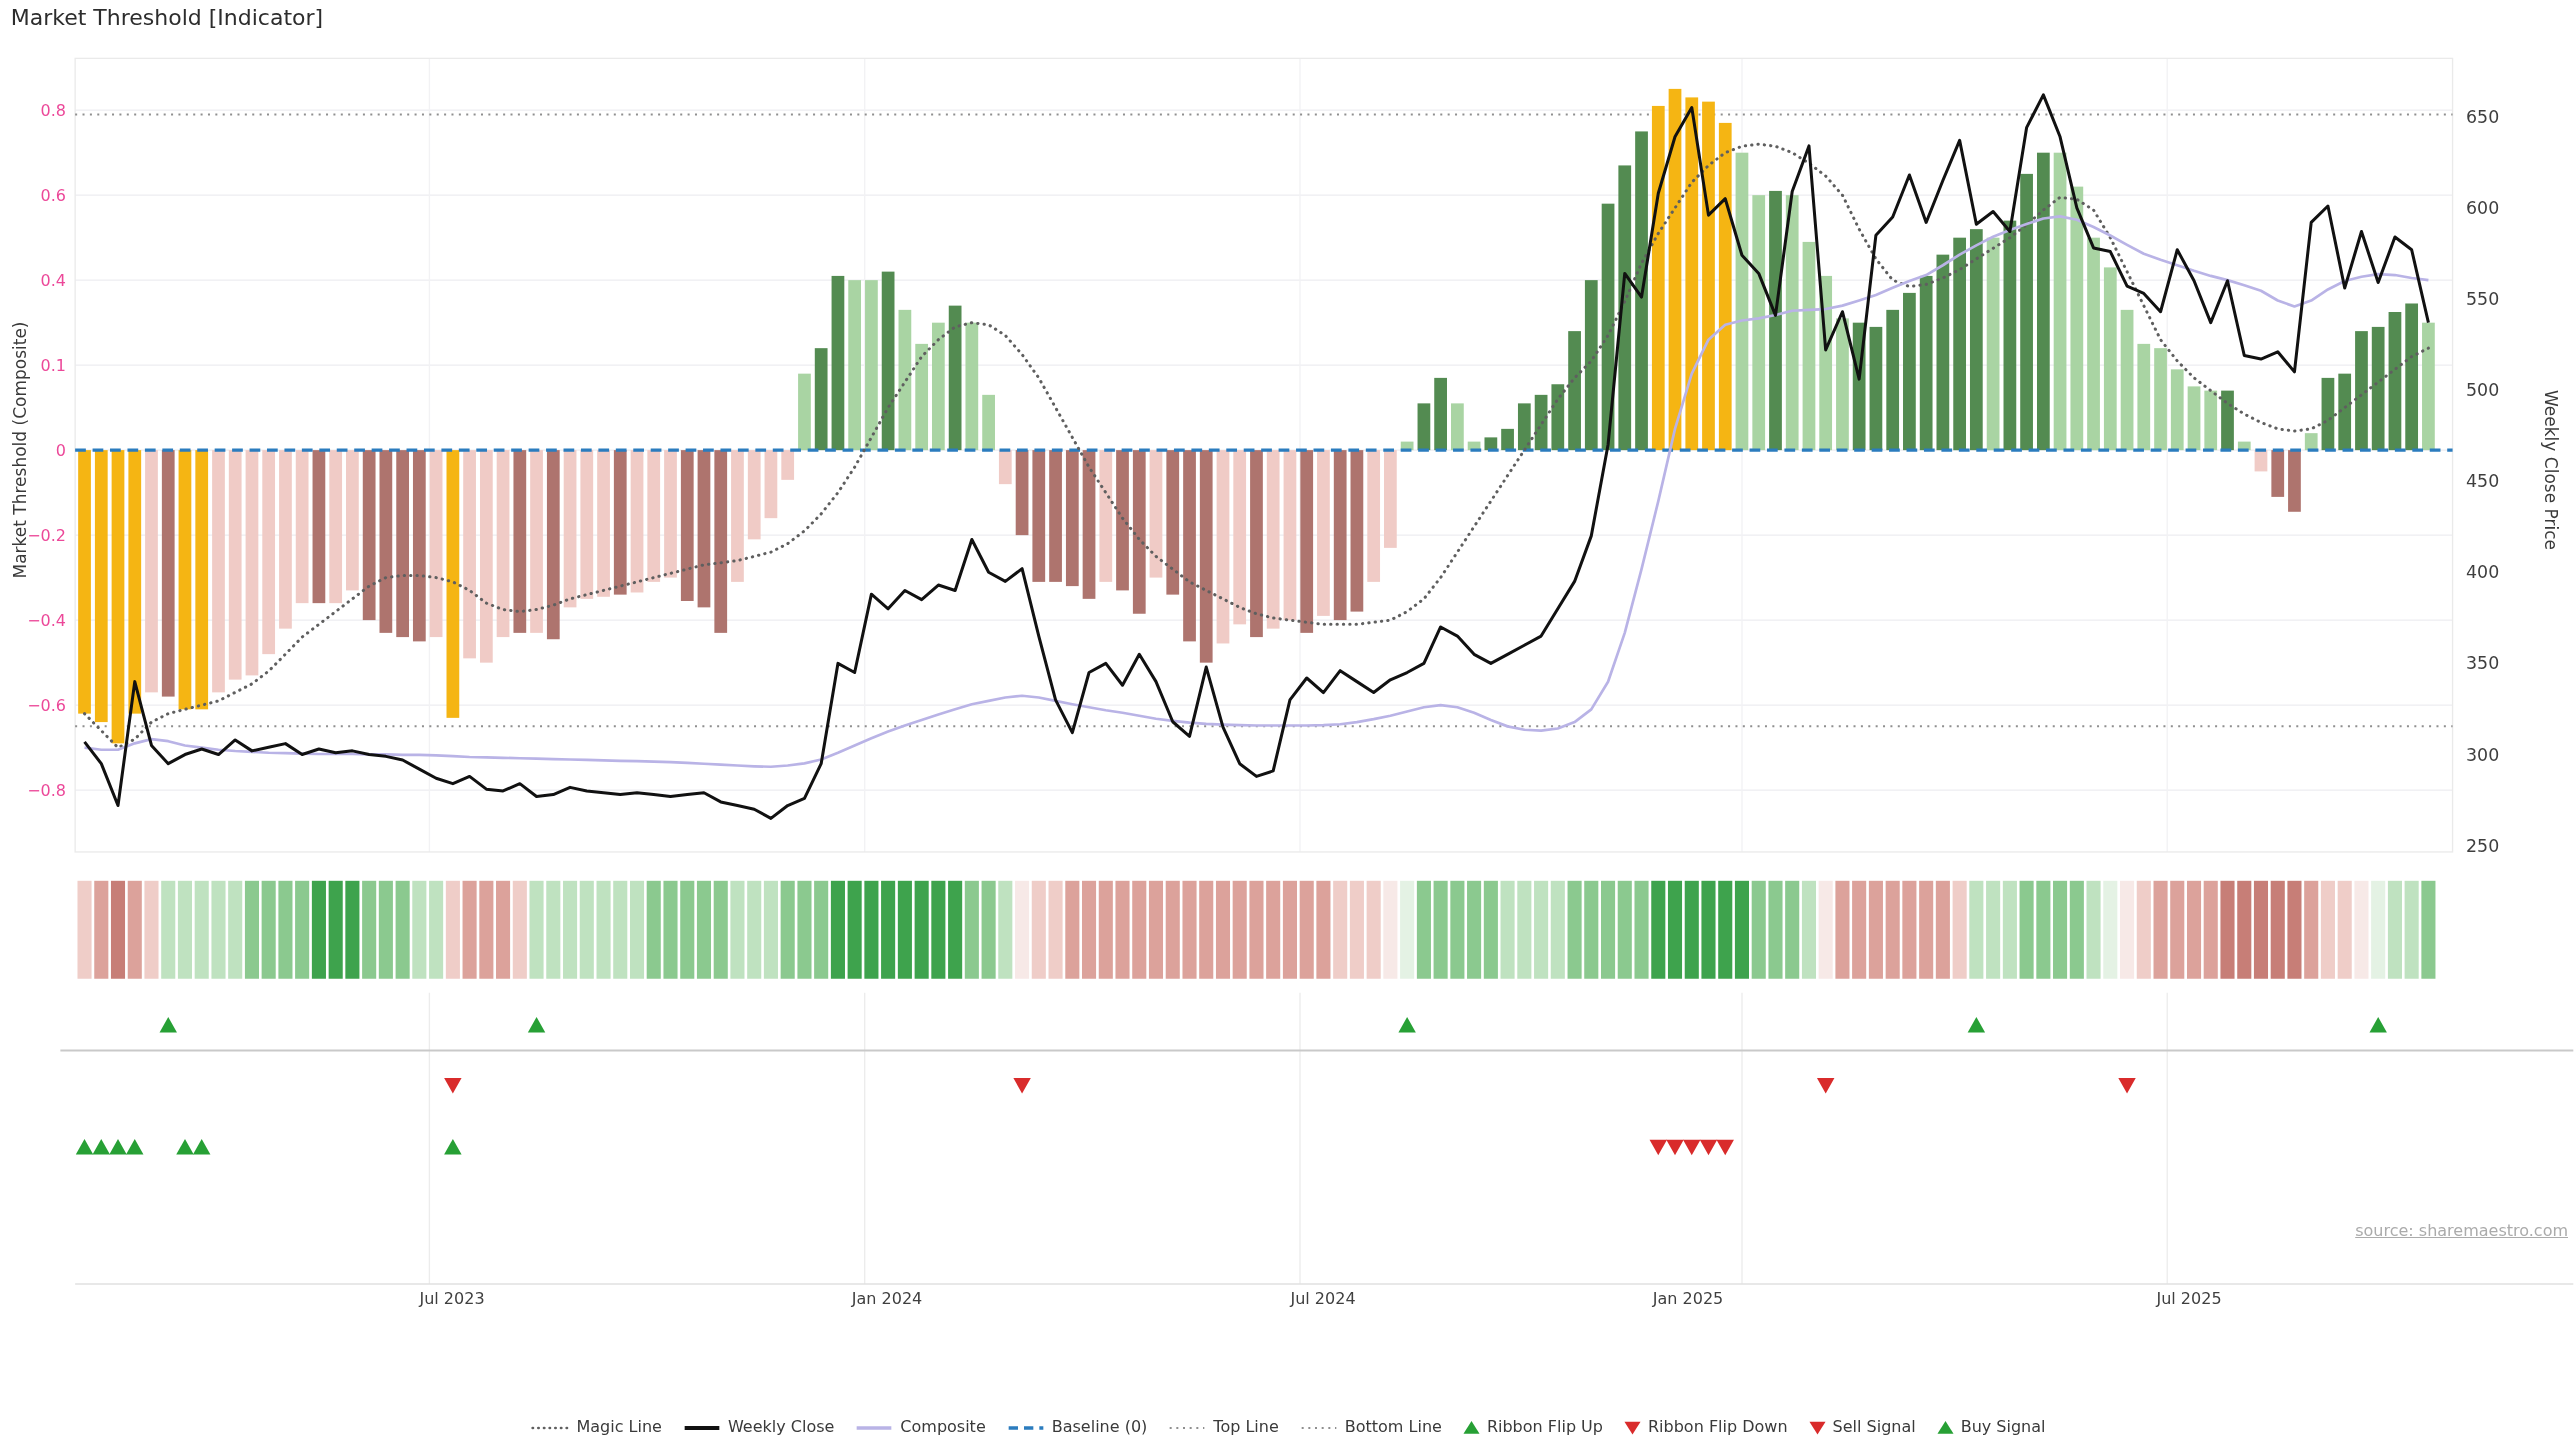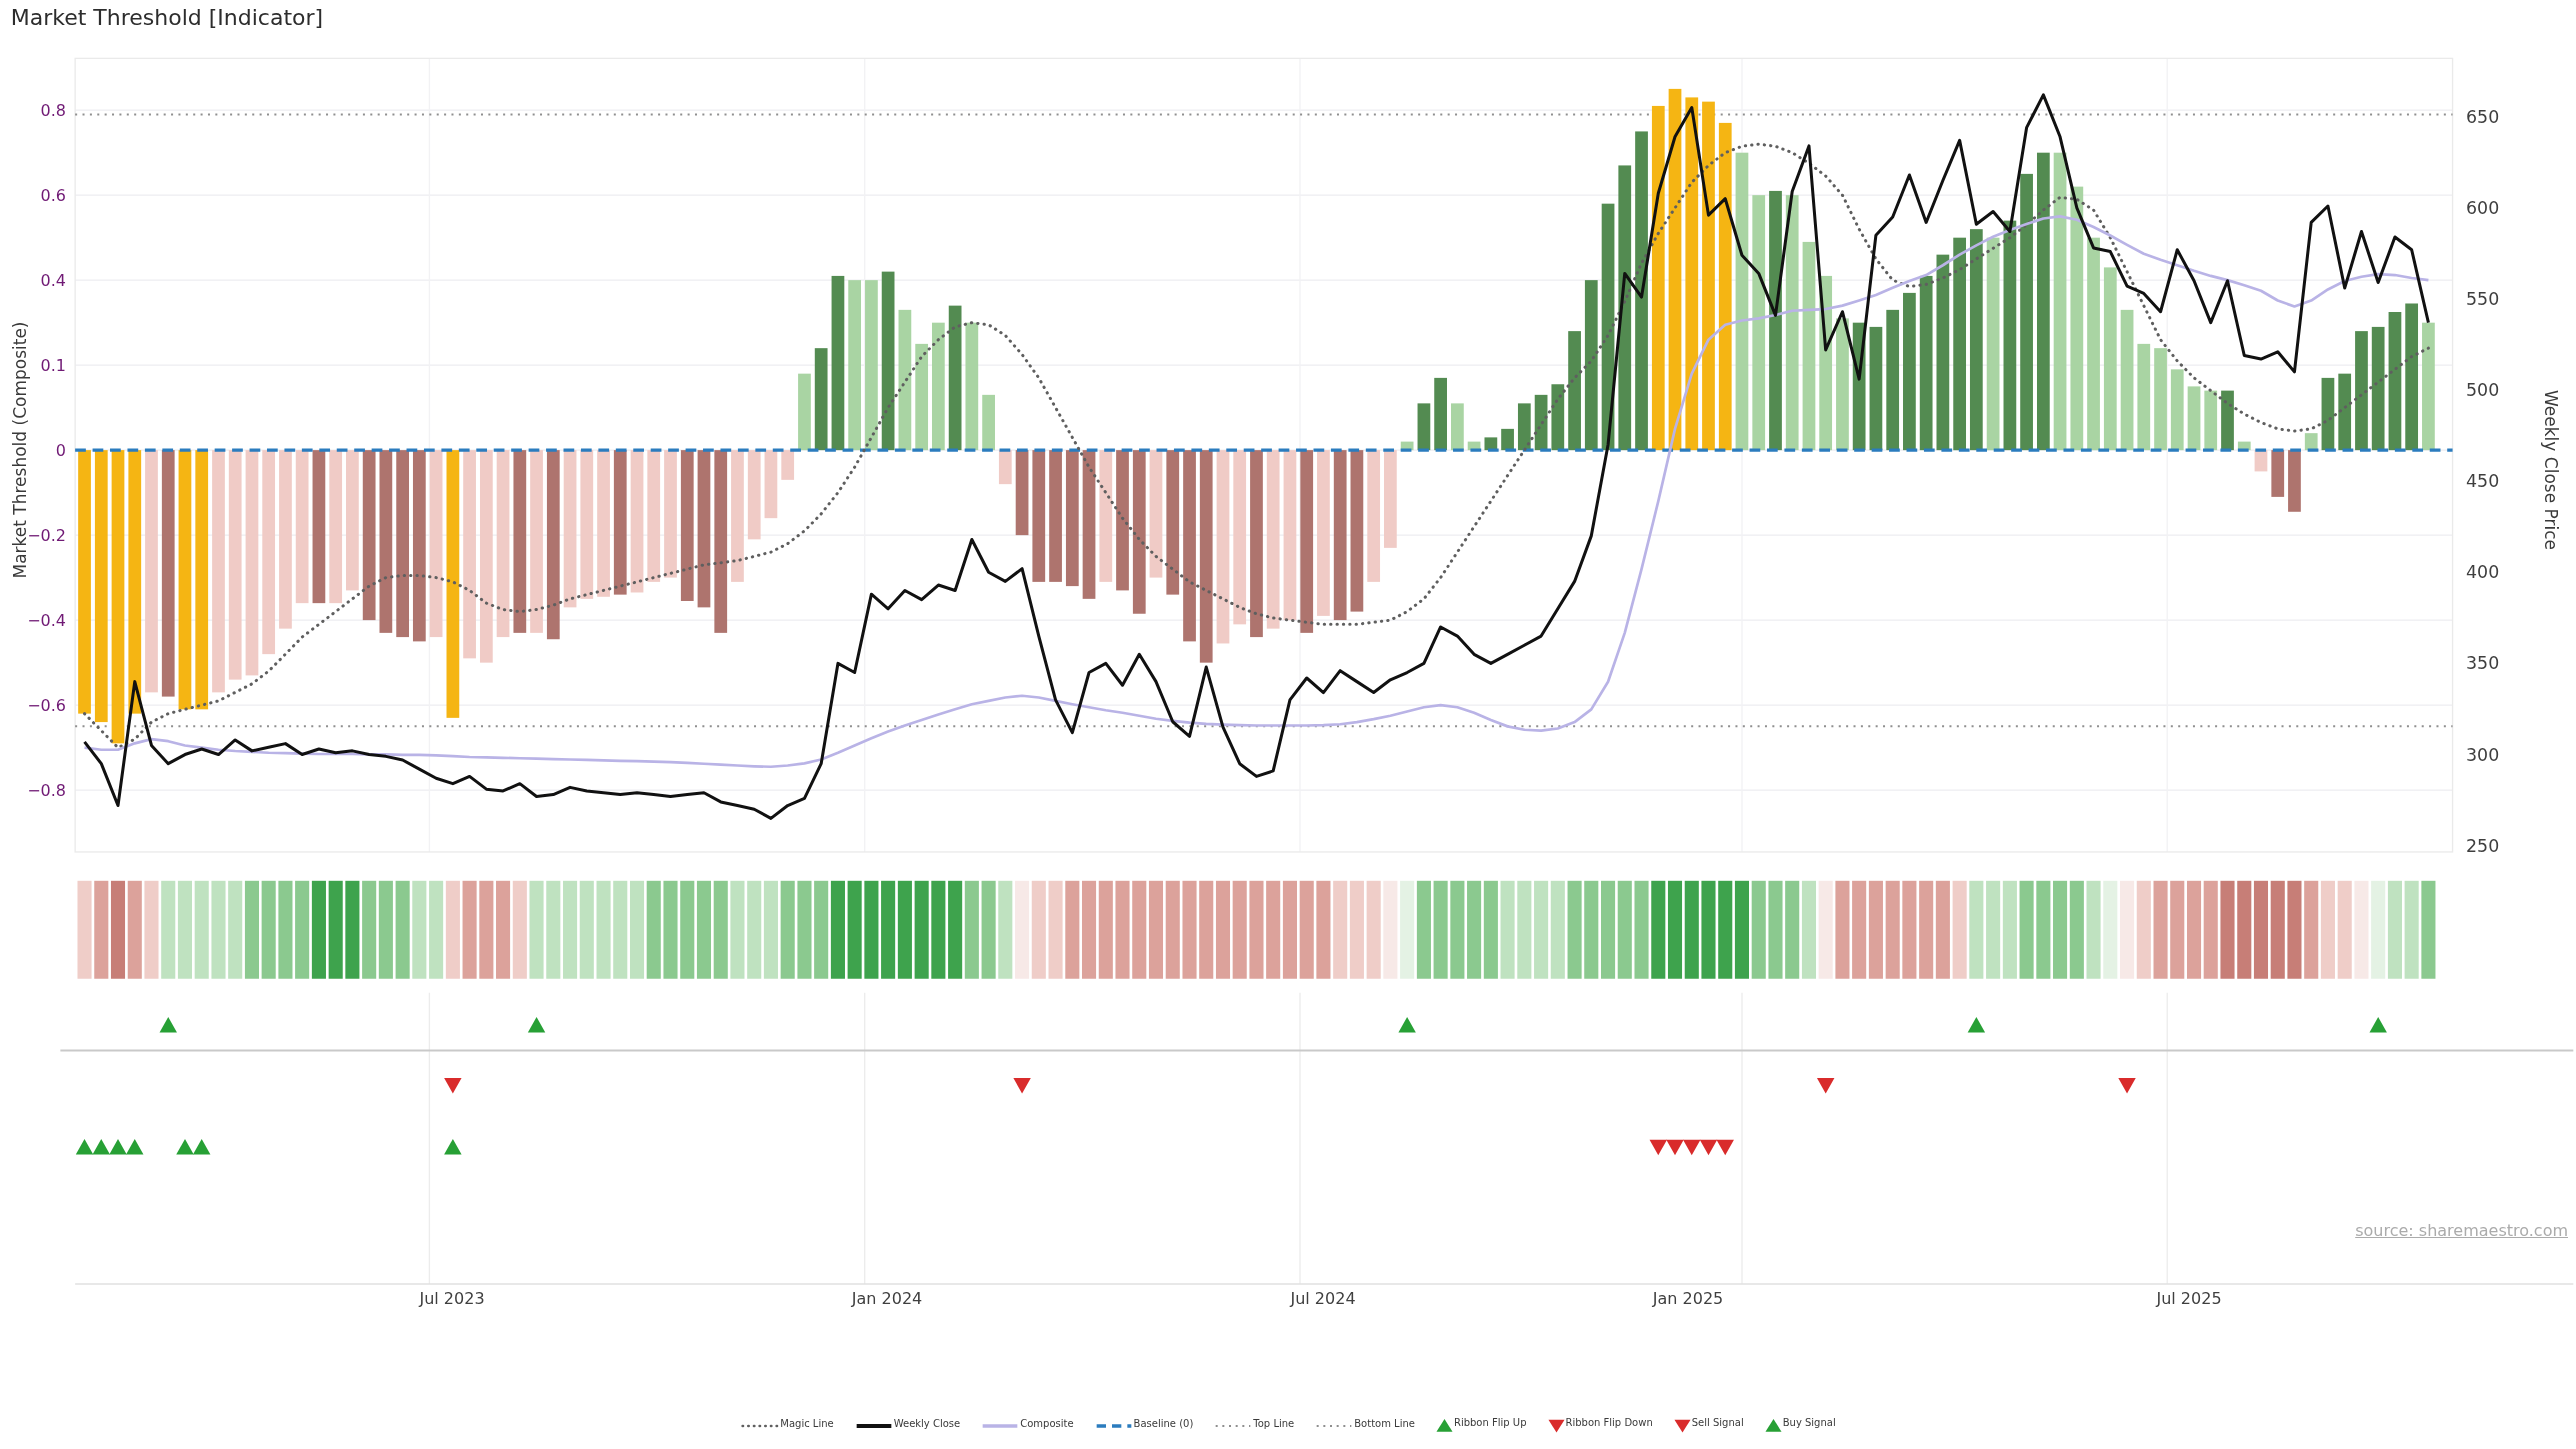--- a/index.html
+++ b/index.html
@@ -3,26 +3,26 @@
 <meta charset="utf-8">
 <style>
   html,body{margin:0;padding:0;background:#fff;}
   body{width:2576px;height:1449px;position:relative;font-family:"DejaVu Sans",sans-serif;color:#3a3a3a;overflow:hidden;}
   .page{position:absolute;inset:0;}
   #chart-svg{position:absolute;left:0;top:0;}
   .title{position:absolute;left:10.7px;top:5.4px;font-size:22px;color:#2d2d2d;}
   .axis-title{position:absolute;font-size:17px;color:#3a3a3a;white-space:nowrap;}
   .axis-title.left{left:20px;top:450px;transform:translate(-50%,-50%) rotate(-90deg);}
   .axis-title.right{left:2551px;top:470px;transform:translate(-50%,-50%) rotate(90deg);}
-  .ltick{position:absolute;left:0;width:66px;text-align:right;font-size:16px;color:#701a75;transform:translateY(-50%);}
+  .ltick{position:absolute;left:0;width:66px;text-align:right;font-size:16px;color:#ec4899;transform:translateY(-50%);}
   .rtick{position:absolute;left:2466px;font-size:17.4px;color:#3f3f3f;transform:translateY(-50%);}
   .xtick{position:absolute;top:1289px;font-size:16px;color:#3f3f3f;transform:translateX(-50%);white-space:nowrap;margin-left:22px;}
   .source{position:absolute;right:8px;top:1221px;font-size:16px;color:#ababab;text-decoration:underline;}
   .legend{position:absolute;left:0;top:1417px;width:2576px;display:flex;justify-content:center;align-items:center;gap:20px;}
-  .legend-item{display:flex;align-items:flex-start;font-size:10px;color:#3a3a3a;white-space:nowrap;}
+  .legend-item{display:flex;align-items:flex-end;gap:6px;font-size:16px;color:#3a3a3a;white-space:nowrap;}
 </style>
 </head>
 <body>
 
 <div class="page">
 
   <svg id="chart-svg" width="2576" height="1449" viewBox="0 0 3840 2160">
       <line x1="112" y1="1177.8" x2="3656" y2="1177.8" stroke="#EDEDF1" stroke-width="2"></line>
       <line x1="112" y1="1051.1000000000001" x2="3656" y2="1051.1000000000001" stroke="#EDEDF1" stroke-width="2"></line>
       <line x1="112" y1="924.4000000000001" x2="3656" y2="924.4000000000001" stroke="#EDEDF1" stroke-width="2"></line>

